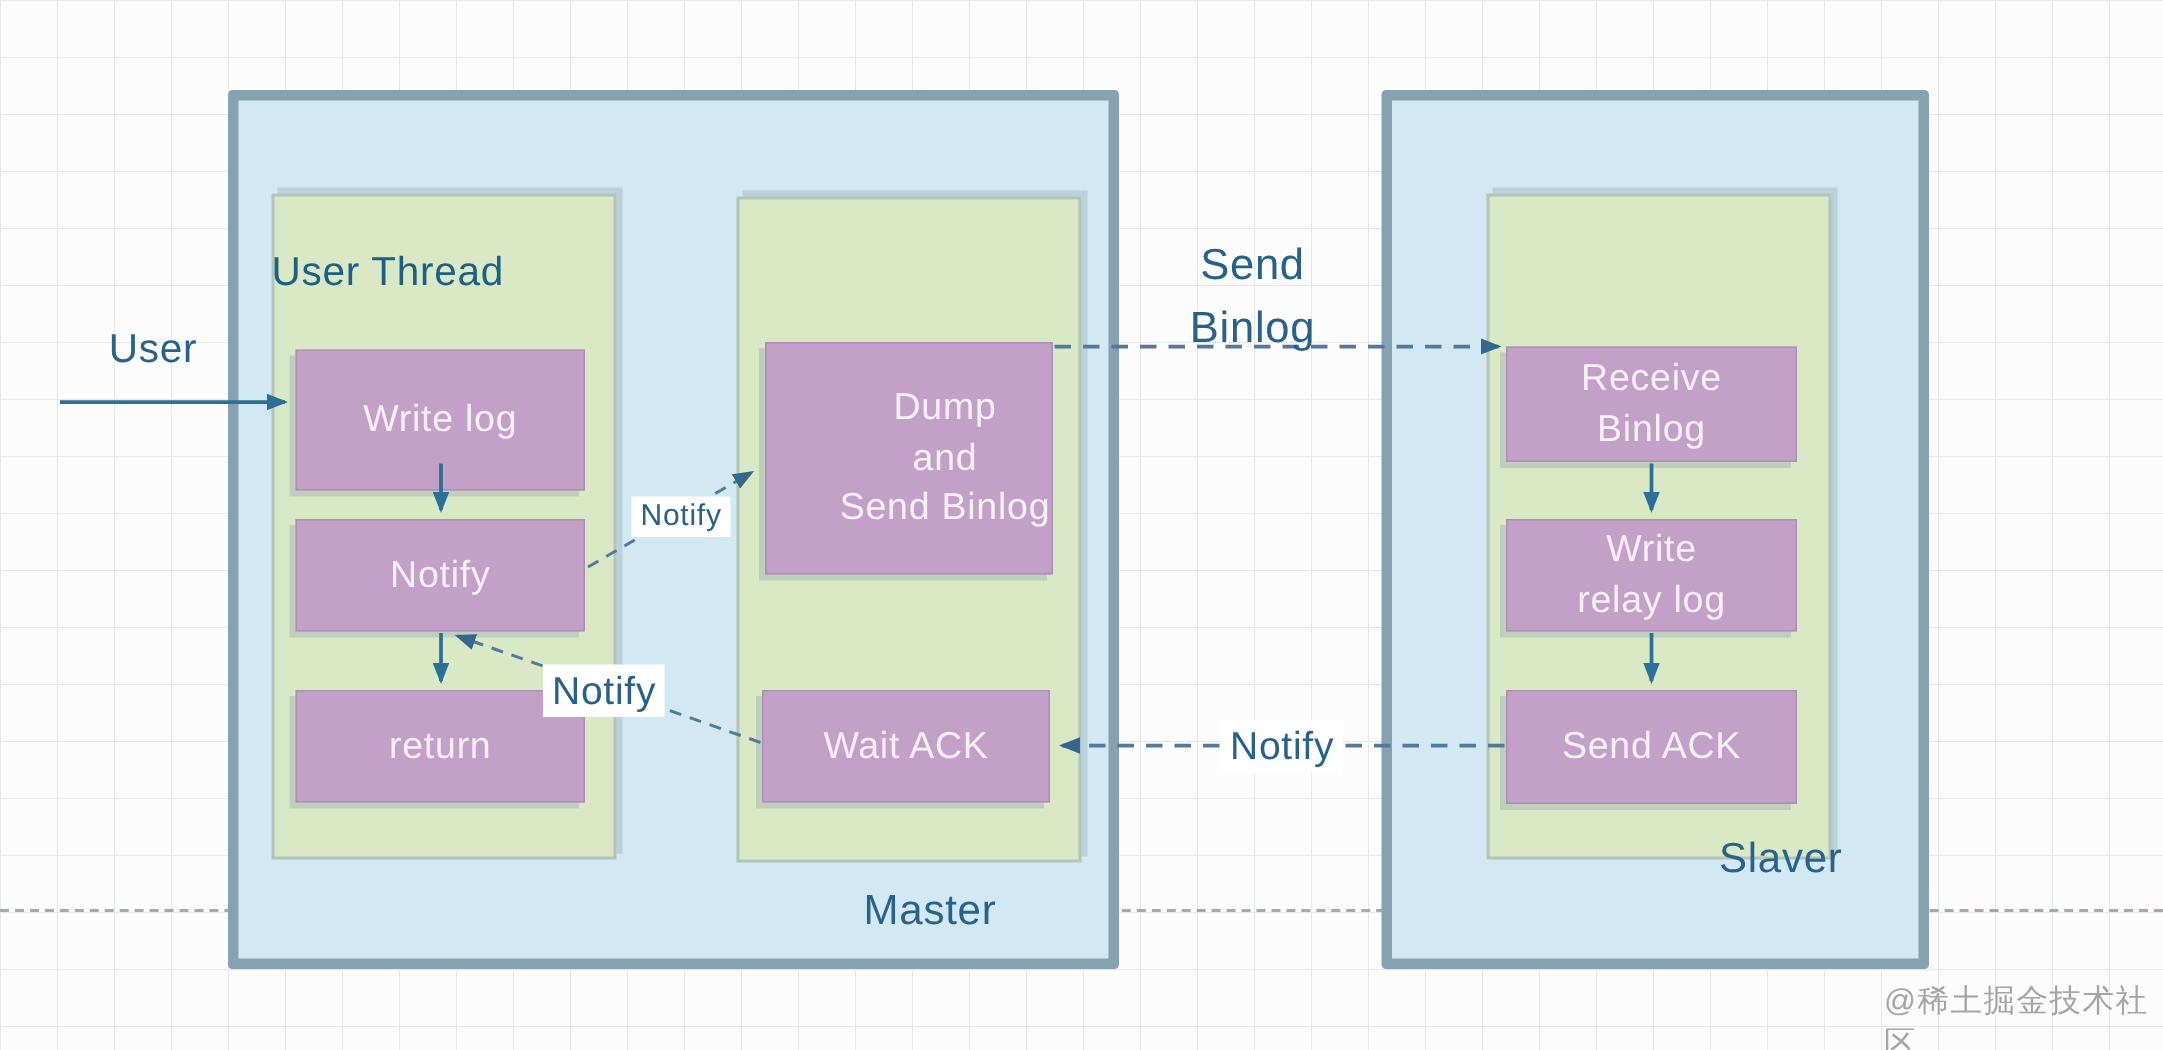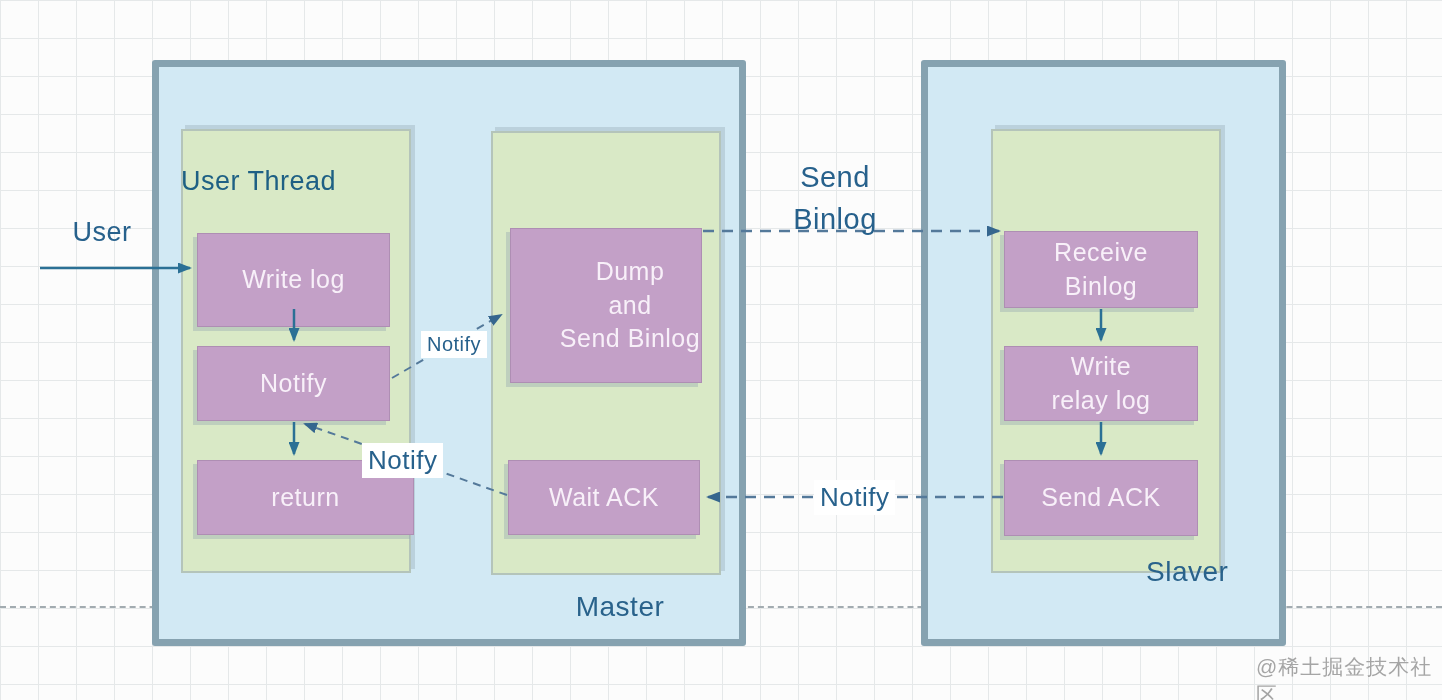--- a/index.html
+++ b/index.html
@@ -69,21 +69,21 @@
 
   <div class="thread-box" style="left:181px;top:129px;width:230px;height:444px;"></div>
   <div class="thread-title" style="left:181px;top:166px;width:230px;">User Thread</div>
 
   <div class="thread-box" style="left:491px;top:131px;width:230px;height:444px;"></div>
 
   <div class="thread-box" style="left:991px;top:129px;width:230px;height:444px;"></div>
 
   <div class="step-box" style="left:197px;top:233px;width:193px;height:94px;">Write log</div>
   <div class="step-box" style="left:197px;top:346px;width:193px;height:75px;">Notify</div>
-  <div class="step-box" style="left:197px;top:460px;width:217px;height:75px;">return</div>
+  <div class="step-box" style="left:197px;top:460px;width:193px;height:75px;">return</div>
 
   <div class="step-box" style="left:510px;top:228px;width:192px;height:155px;padding-left:48px;">Dump
 and
 Send Binlog</div>
   <div class="step-box" style="left:508px;top:460px;width:192px;height:75px;">Wait ACK</div>
 
   <div class="step-box" style="left:1004px;top:231px;width:194px;height:77px;">Receive
 Binlog</div>
   <div class="step-box" style="left:1004px;top:346px;width:194px;height:75px;">Write
 relay log</div>

